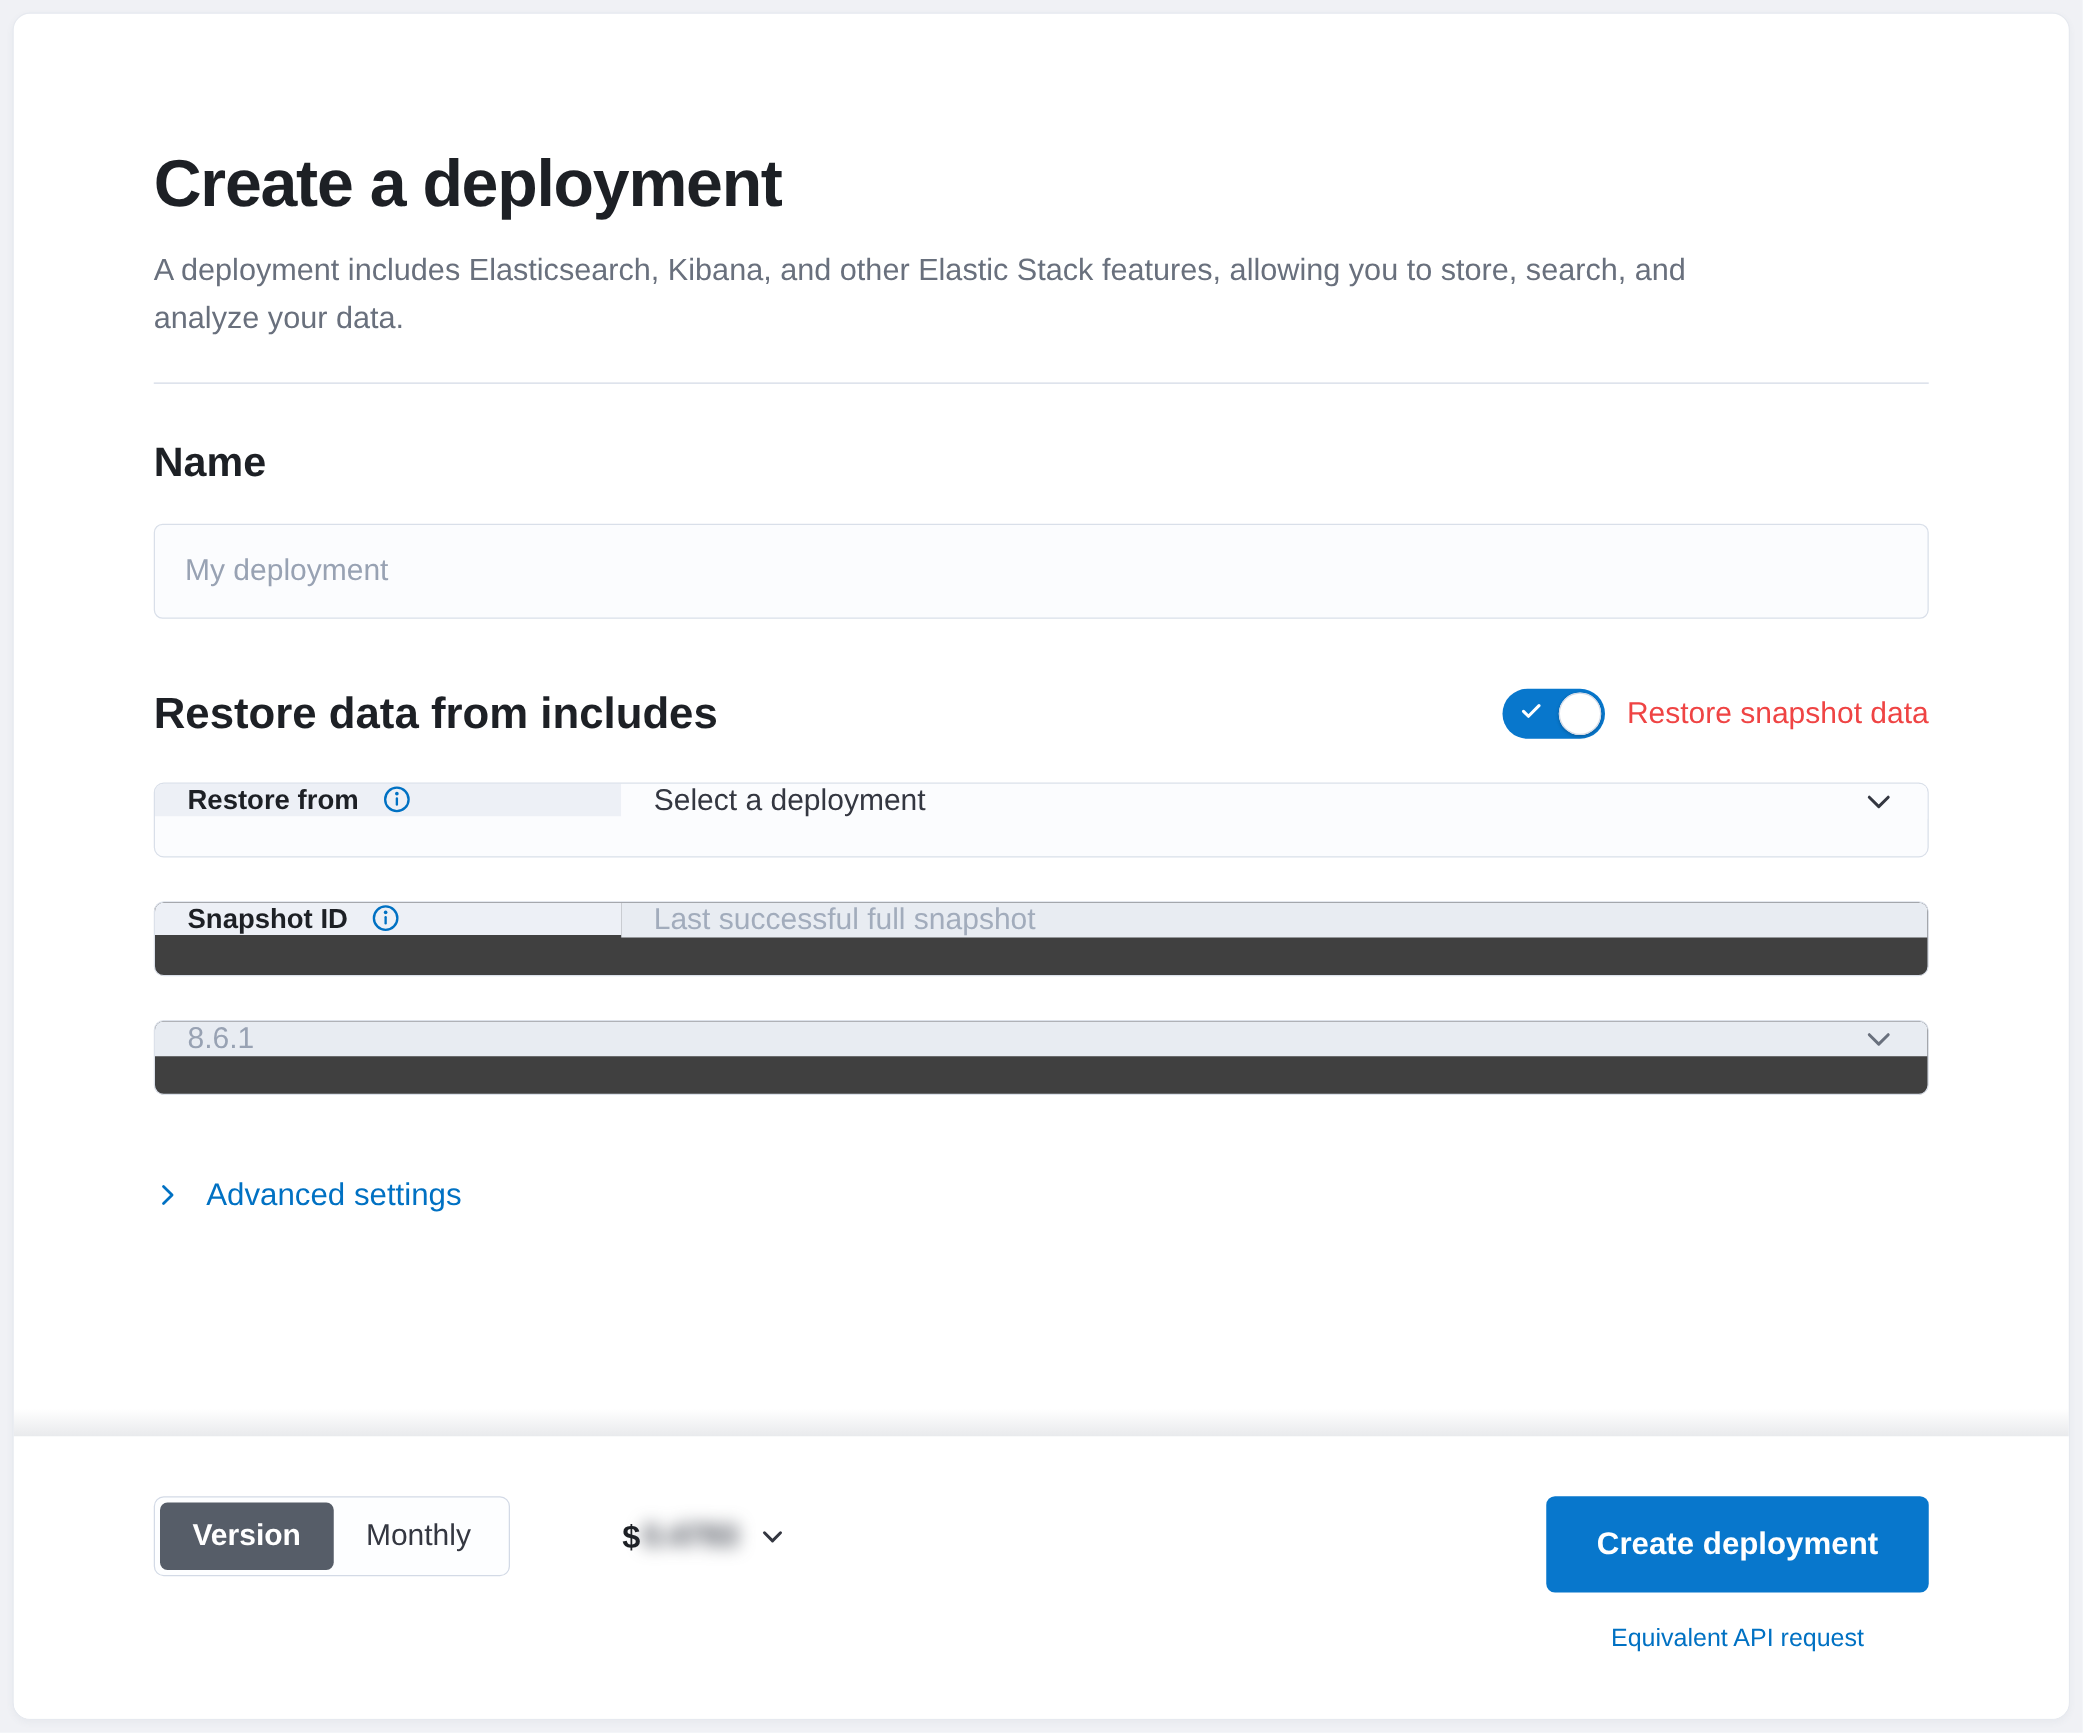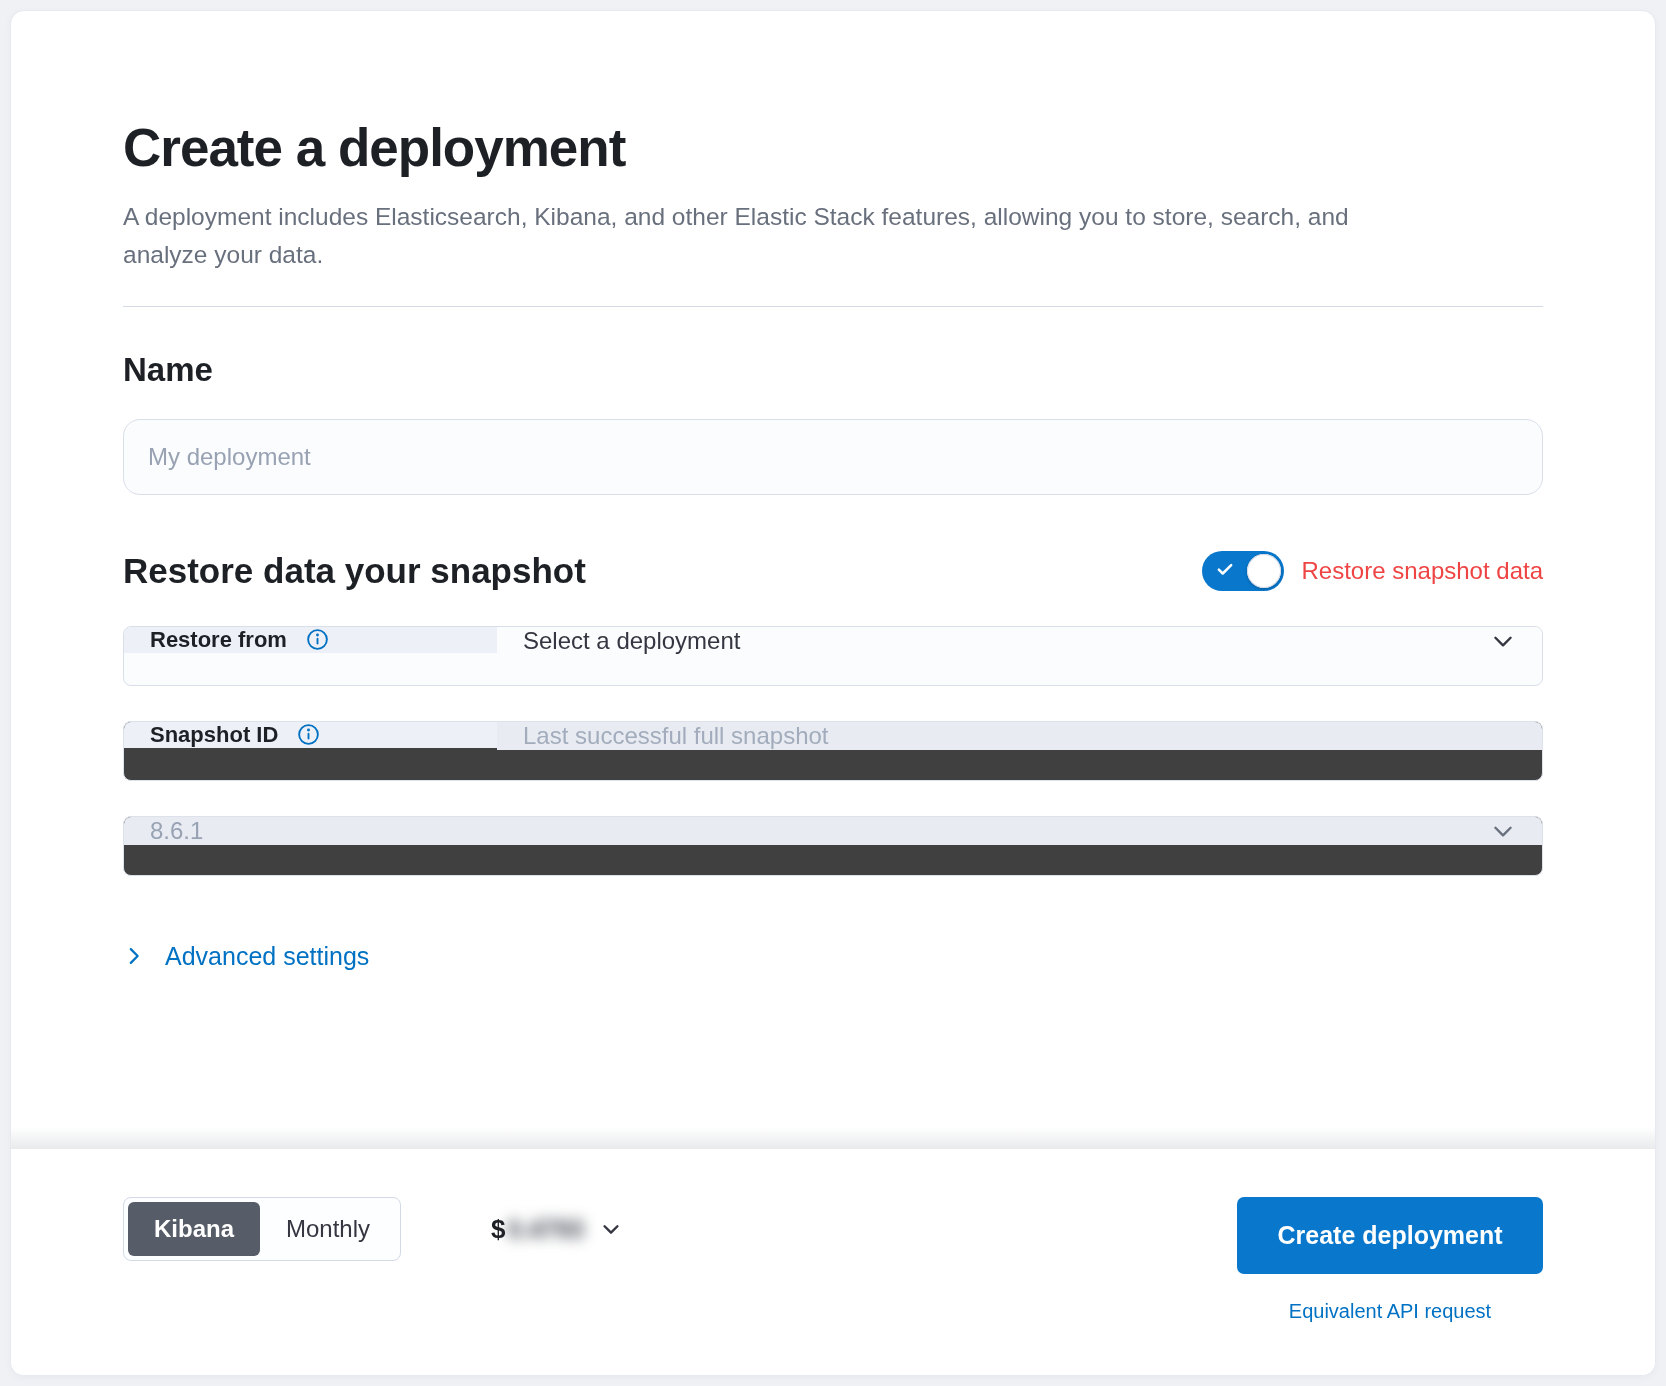--- a/index.html
+++ b/index.html
@@ -47,21 +47,21 @@
     font-weight: 700;
     color: #1D2025;
   }
   .name-heading { margin-top: 44px; }
   .text-input {
     margin-top: 30px;
     width: 100%;
     height: 76px;
     background: #FBFCFE;
     border: 1px solid #D9DFE9;
-    border-radius: 17px;
+    border-radius: 7px;
     padding: 0 24px;
     font-size: 24px;
     font-family: "Liberation Sans", sans-serif;
     color: #343741;
     outline: none;
   }
   .text-input::placeholder { color: #98A2B3; }
   .snapshot-header {
     margin-top: 56px;
     display: flex;
@@ -264,21 +264,21 @@
   <div class="content">
 
     <h1 class="page-title">Create a deployment</h1>
     <p class="subtitle">A deployment includes Elasticsearch, Kibana, and other Elastic Stack features, allowing you to store, search, and analyze your data.</p>
     <hr class="divider">
 
     <h2 class="section-heading name-heading">Name</h2>
     <input type="text" class="text-input" placeholder="My deployment" style="">
 
     <div class="snapshot-header">
-      <h2 class="section-heading snapshot-heading">Restore data your snapshot</h2>
+      <h2 class="section-heading snapshot-heading">Restore data from includes</h2>
       <div class="toggle-group">
         <div class="switch">
           <span class="check-icon">
             <svg width="18" height="18" viewBox="0 0 16 16" fill="none">
               <path d="M2.5 8.5 L6 12 L13.5 4.5" stroke="#FFFFFF" stroke-width="2.2" stroke-linecap="round" stroke-linejoin="round"></path>
             </svg>
           </span>
           <span class="knob"></span>
         </div>
         <span class="toggle-label">Restore snapshot data</span>
@@ -340,21 +340,21 @@
         </svg>
       </span>
       <span>Advanced settings</span>
     </a>
 
   </div>
 
   <div class="footer">
     <div class="footer-left">
       <div class="segmented">
-        <button class="segment selected">Kibana</button>
+        <button class="segment selected">Version</button>
         <button class="segment">Monthly</button>
       </div>
       <div class="price-group">
         <span class="price-currency">$</span>
         <span class="price-amount">0.4793</span>
         <span class="price-chevron">
           <svg width="22" height="22" viewBox="0 0 24 24" fill="none">
             <path d="M5 9 L12 16 L19 9" stroke="currentColor" stroke-width="2.6" stroke-linecap="round" stroke-linejoin="round"></path>
           </svg>
         </span>

